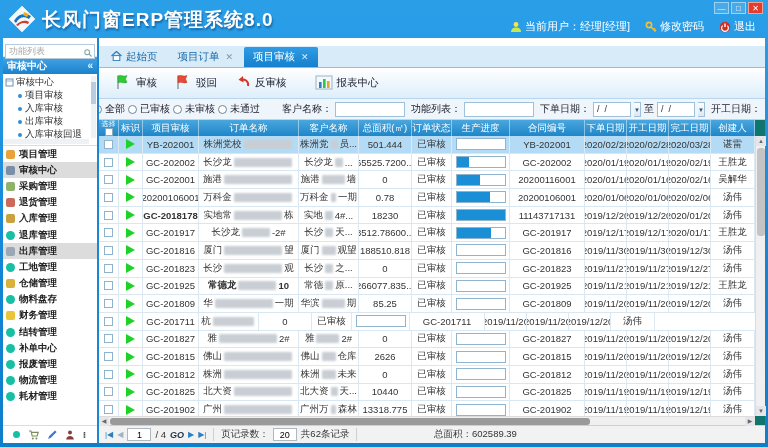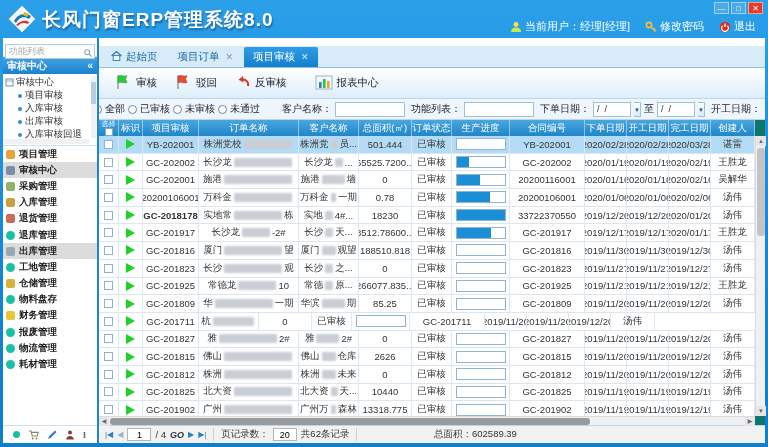--- a/index.html
+++ b/index.html
@@ -196,26 +196,26 @@
           </div>
           <div class="module active">
             <span class="mod-ico square" style="background: rgb(122, 143, 166);"></span>
             <span>审核中心</span>
           </div>
           <div class="module">
             <span class="mod-ico square" style="background: rgb(143, 179, 106);"></span>
             <span>采购管理</span>
           </div>
           <div class="module">
+            <span class="mod-ico square" style="background: rgb(201, 106, 90);"></span>
+            <span>退货管理</span>
+          </div>
+          <div class="module">
             <span class="mod-ico square" style="background: rgb(201, 162, 63);"></span>
             <span>入库管理</span>
-          </div>
-          <div class="module">
-            <span class="mod-ico square" style="background: rgb(201, 106, 90);"></span>
-            <span>退货管理</span>
           </div>
           <div class="module">
             <span class="mod-ico" style="background: rgb(23, 192, 164);"></span>
             <span>退库管理</span>
           </div>
           <div class="module active">
             <span class="mod-ico square" style="background: rgb(154, 168, 181);"></span>
             <span>出库管理</span>
           </div>
           <div class="module">
@@ -226,20 +226,28 @@
             <span class="mod-ico square" style="background: rgb(216, 178, 60);"></span>
             <span>仓储管理</span>
           </div>
           <div class="module">
             <span class="mod-ico" style="background: rgb(23, 192, 164);"></span>
             <span>物料盘存</span>
           </div>
           <div class="module">
             <span class="mod-ico square" style="background: rgb(232, 197, 58);"></span>
             <span>财务管理</span>
+          </div>
+          <div class="module">
+            <span class="mod-ico" style="background: rgb(23, 192, 164);"></span>
+            <span>结转管理</span>
+          </div>
+          <div class="module">
+            <span class="mod-ico" style="background: rgb(23, 192, 164);"></span>
+            <span>补单中心</span>
           </div>
           <div class="module">
             <span class="mod-ico" style="background: rgb(23, 192, 164);"></span>
             <span>报废管理</span>
           </div>
           <div class="module">
             <span class="mod-ico" style="background: rgb(23, 192, 164);"></span>
             <span>物流管理</span>
           </div>
           <div class="module">
@@ -532,21 +540,21 @@
                 <span class="blur" style="width: 8px;"></span>
                 <span>4#...</span>
               </div>
               <div class="cell" style="width: 53px;">18230</div>
               <div class="cell" style="width: 40px;">已审核</div>
               <div class="cell" style="width: 58px;">
                 <span class="progress">
                   <i style="width: 100%;"></i>
                 </span>
               </div>
-              <div class="cell" style="width: 75px;">33722370550</div>
+              <div class="cell" style="width: 75px;">11143717131</div>
               <div class="cell" style="width: 42px;">2019/12/20</div>
               <div class="cell" style="width: 42px;">2019/12/20</div>
               <div class="cell" style="width: 42px;">2020/01/20</div>
               <div class="cell" style="width: 44px;">汤伟</div>
             </div>
             <div class="row">
               <div class="cell" style="width: 20px;">
                 <span class="cb"></span>
               </div>
               <div class="cell" style="width: 24px;">
@@ -639,21 +647,21 @@
               <div class="cell" style="width: 44px;">汤伟</div>
             </div>
             <div class="row">
               <div class="cell" style="width: 20px;">
                 <span class="cb"></span>
               </div>
               <div class="cell" style="width: 24px;">
                 <span class="tri"></span>
               </div>
               <div class="cell" style="width: 56px;">GC-201925</div>
-              <div class="cell" style="width: 100px;">
+              <div class="cell" style="width: 100px; font-weight: bold;">
                 <span>常德龙</span>
                 <span class="blur" style="width: 38px;"></span>
                 <span>10</span>
               </div>
               <div class="cell" style="width: 60px;">
                 <span>常德</span>
                 <span class="blur" style="width: 8px;"></span>
                 <span>原...</span>
               </div>
               <div class="cell" style="width: 53px;">266077.835...</div>

